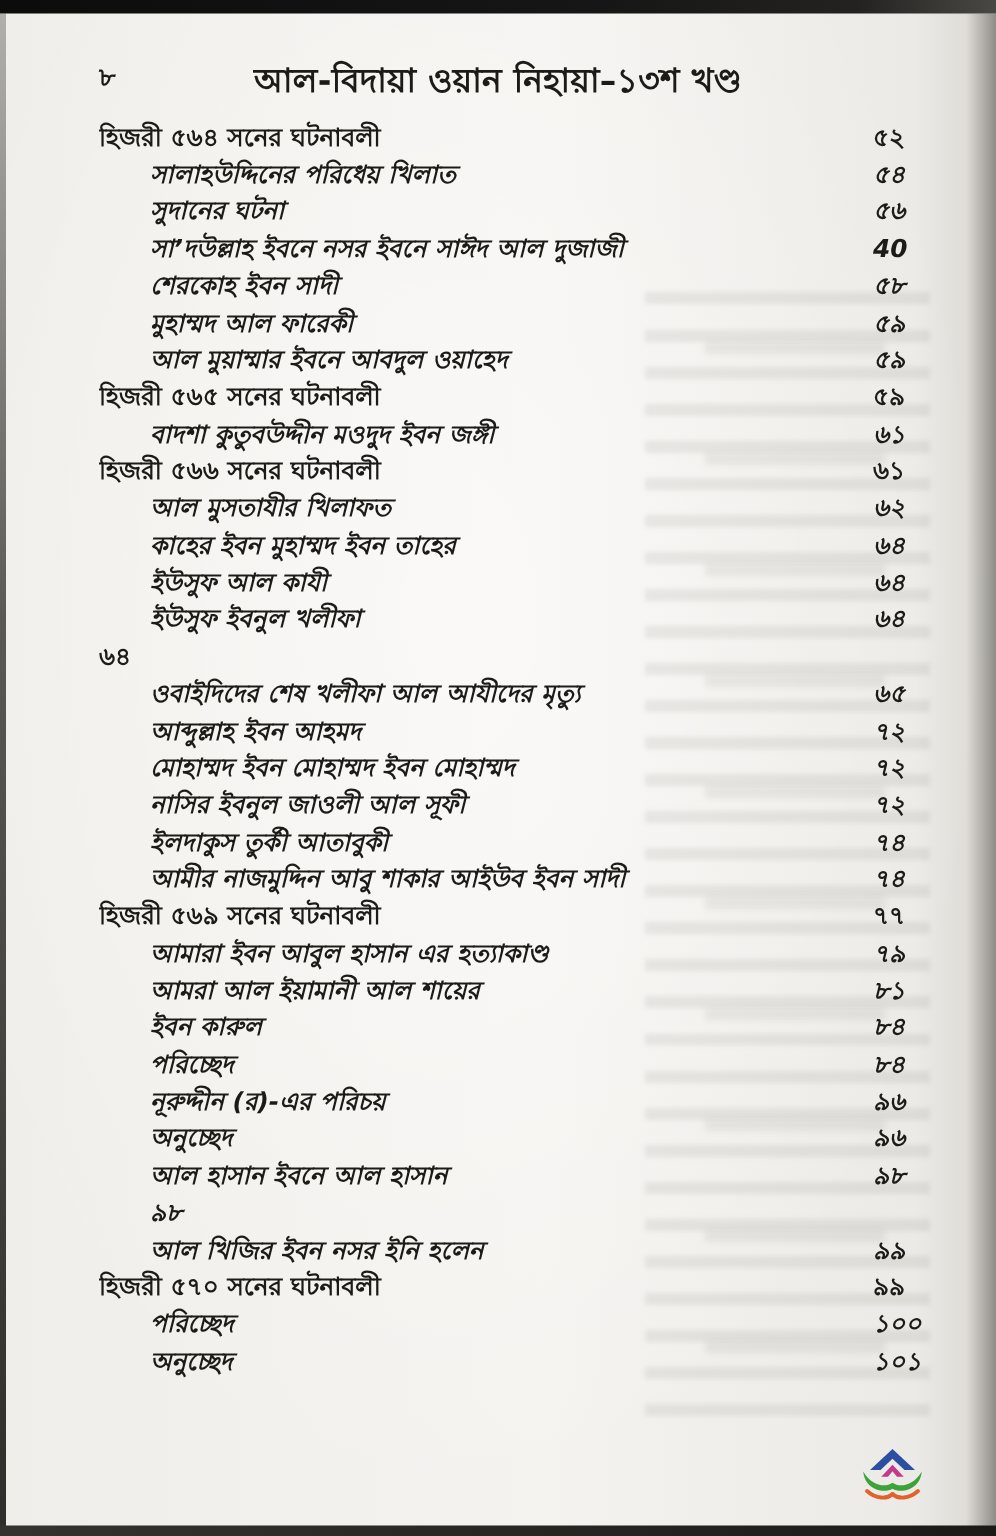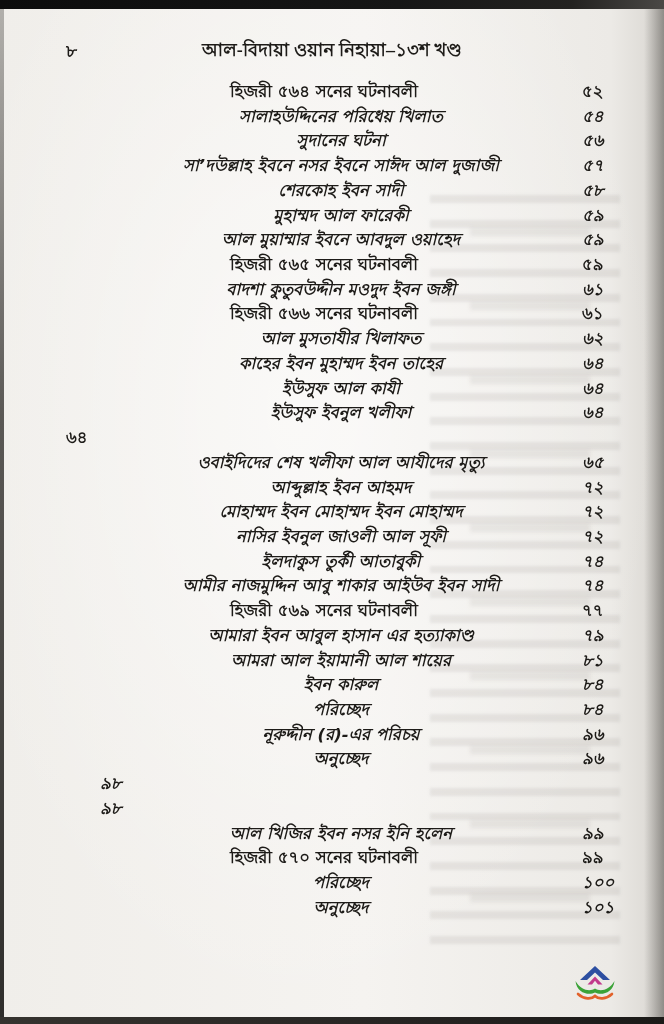--- a/index.html
+++ b/index.html
@@ -55,35 +55,35 @@
   }
   
   .header { position: absolute; top: 36px; left: 0; width: 100%; height: 28px; }
   .folio {
     position: absolute; left: 66px; top: 2px;
     font-size: 17px; font-weight: 600;
   }
   .book-title {
     position: absolute; left: 0; width: 100%; top: 0;
     text-align: center;
-    font-size: 18px; font-weight: 700; letter-spacing: 0.2px; font-family: Liberation Serif, serif;
+    font-size: 22px; font-weight: 700; letter-spacing: 0.2px;
   }
   
   .toc { position: absolute; top: 79px; left: 0; width: 664px; }
   .toc-row {
     display: flex; align-items: baseline;
     height: 24.72px;
     padding-right: 36px;
     box-sizing: border-box;
     font-size: 16.5px; font-weight: 600;
     white-space: nowrap;
   }
   .toc-row.level-1 { padding-left: 66px; }
   .toc-row.level-2 { padding-left: 100px; font-style: italic; }
-  .toc-title { flex: 1 1 auto; overflow: hidden; text-align: center; }
+  .toc-title { flex: 1 1 auto; overflow: hidden; }
   .toc-page { flex: 0 0 auto; min-width: 46px; text-align: left; font-weight: 600; }
   
   .logo { position: absolute; left: 572px; top: 963px; width: 46px; height: 46px; }
 </style>
 </head>
 <body>
 
 <div class="scan">
 
   <div class="edge-top"></div>
@@ -107,21 +107,21 @@
       <div class="toc-row level-2">
         <span class="toc-title">সালাহউদ্দিনের পরিধেয় খিলাত</span>
         <span class="toc-page">৫৪</span>
       </div>
       <div class="toc-row level-2">
         <span class="toc-title">সুদানের ঘটনা</span>
         <span class="toc-page">৫৬</span>
       </div>
       <div class="toc-row level-2">
         <span class="toc-title">সা’দউল্লাহ ইবনে নসর ইবনে সাঈদ আল দুজাজী</span>
-        <span class="toc-page">৫৭</span>
+        <span class="toc-page">40</span>
       </div>
       <div class="toc-row level-2">
         <span class="toc-title">শেরকোহ ইবন সাদী</span>
         <span class="toc-page">৫৮</span>
       </div>
       <div class="toc-row level-2">
         <span class="toc-title">মুহাম্মদ আল ফারেকী</span>
         <span class="toc-page">৫৯</span>
       </div>
       <div class="toc-row level-2">
@@ -205,20 +205,21 @@
       </div>
       <div class="toc-row level-2">
         <span class="toc-title">নূরুদ্দীন (র)-এর পরিচয়</span>
         <span class="toc-page">৯৬</span>
       </div>
       <div class="toc-row level-2">
         <span class="toc-title">অনুচ্ছেদ</span>
         <span class="toc-page">৯৬</span>
       </div>
       <div class="toc-row level-2">
+        <span class="toc-title">আল হাসান ইবনে আল হাসান</span>
         <span class="toc-page">৯৮</span>
       </div>
       <div class="toc-row level-2">
         <span class="toc-page">৯৮</span>
       </div>
       <div class="toc-row level-2">
         <span class="toc-title">আল খিজির ইবন নসর ইনি হলেন</span>
         <span class="toc-page">৯৯</span>
       </div>
       <div class="toc-row level-1">

